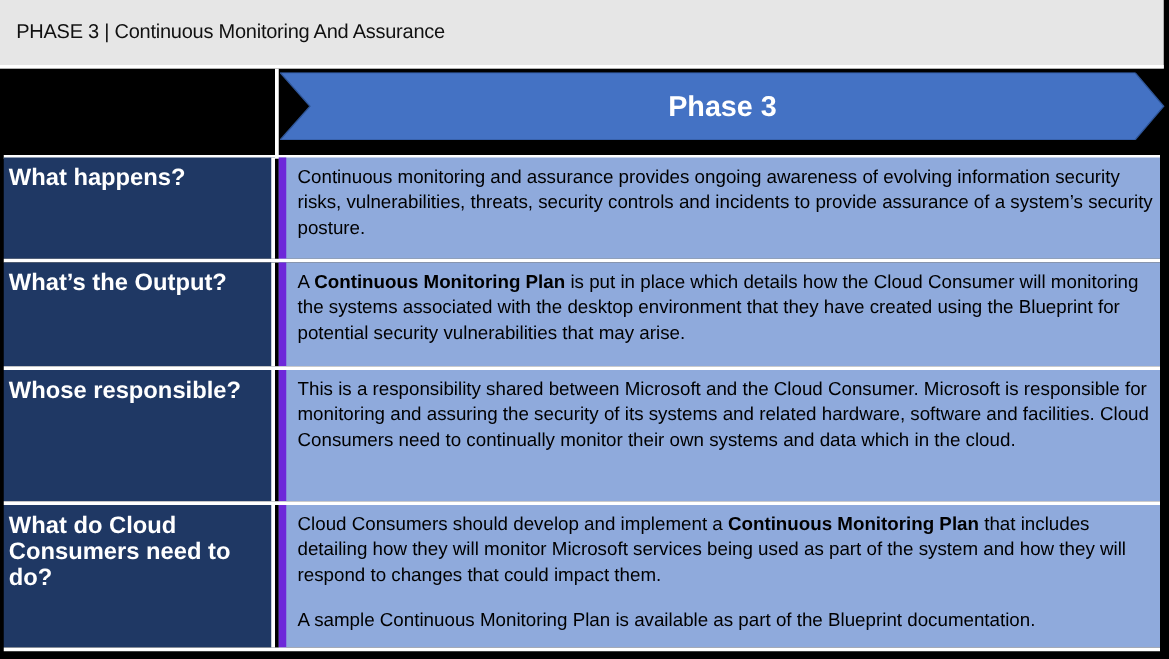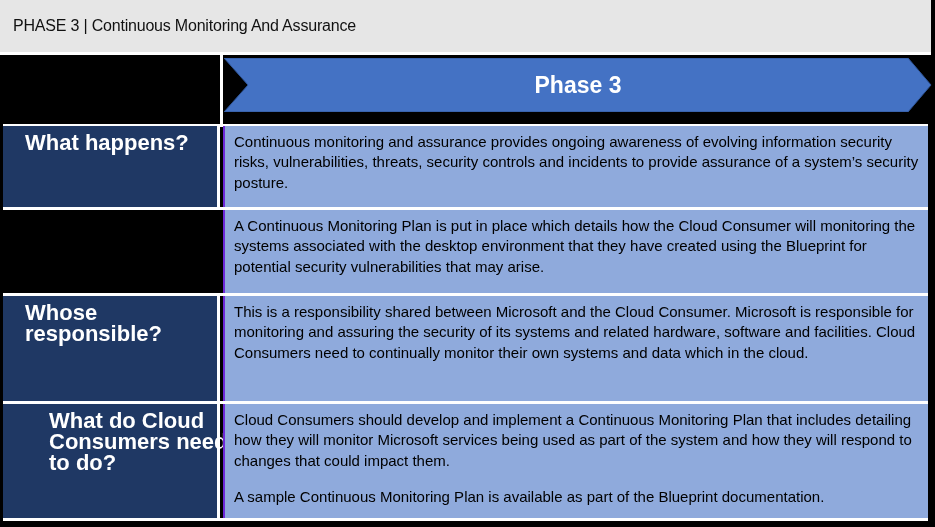--- a/index.html
+++ b/index.html
@@ -10,25 +10,25 @@
   .header-title { position:absolute; left:13px; top:17px; font-size:16px; color:#111; letter-spacing:-0.2px; }
   .band { position:absolute; left:0; top:55px; width:935px; height:69px; background:#000; }
   .band-divider { position:absolute; left:220px; top:55px; width:3px; height:69px; background:#fff; }
   .chevron { position:absolute; left:224px; top:58px; width:708px; height:54px; }
   .chevron-label { position:absolute; left:224px; top:58px; width:708px; height:54px; line-height:54px;
                    text-align:center; color:#fff; font-weight:bold; font-size:23px; }
   .grid { position:absolute; left:0; top:124px; width:935px; height:403px; background:#000; }
   .row { position:absolute; left:0; width:931px; }
   .label-cell { position:absolute; left:3px; top:0; width:217px; height:100%; background:#1f3864;
                 border-right:3px solid #fff; box-sizing:border-box; }
-  .label-text { position:absolute; left:22px; top:6px; width:200px; color:#fff; font-weight:bold; font-size:22px; line-height:21px; }
+  .label-text { position:absolute; left:4px; top:6px; width:200px; color:#fff; font-weight:bold; font-size:19px; line-height:21px; }
   .content-cell { position:absolute; left:223px; top:0; width:705px; height:100%; background:#8faadc;
-                  border-left:2px solid #6d28d9; box-sizing:border-box; }
+                  border-left:6px solid #6d28d9; box-sizing:border-box; }
   .content-text { position:absolute; left:9px; top:6px; width:690px; color:#000; font-size:15px; line-height:20.3px; }
-  .content-text b { font-weight:normal; }
+  .content-text b { font-weight:bold; }
   .sep { position:absolute; left:3px; width:925px; height:3px; background:#fff; }
   .p2 { margin-top:16px; }
 </style>
 </head>
 <body>
 
 <div class="header">
   <span class="header-title">PHASE 3 | Continuous Monitoring And Assurance</span>
 </div>
 
@@ -46,38 +46,41 @@
     <div class="label-cell">
       <div class="label-text">What happens?</div>
     </div>
     <div class="content-cell">
       <div class="content-text">Continuous monitoring and assurance provides ongoing awareness of evolving information security risks, vulnerabilities, threats, security controls and incidents to provide assurance of a system’s security posture.</div>
     </div>
   </div>
   <div class="sep" style="top:83px;"></div>
 
   <div class="row" style="top:86px; height:83px;">
+    <div class="label-cell">
+      <div class="label-text">What’s the Output?</div>
+    </div>
     <div class="content-cell">
       <div class="content-text"><span>A </span><b>Continuous Monitoring Plan</b><span> is put in place which details how the Cloud Consumer will monitoring the systems associated with the desktop environment that they have created using the Blueprint for potential security vulnerabilities that may arise.</span></div>
     </div>
   </div>
   <div class="sep" style="top:169px;"></div>
 
   <div class="row" style="top:172px; height:105px;padding-left:38px;">
     <div class="label-cell">
       <div class="label-text">Whose responsible?</div>
     </div>
     <div class="content-cell">
       <div class="content-text">This is a responsibility shared between Microsoft and the Cloud Consumer. Microsoft is responsible for monitoring and assuring the security of its systems and related hardware, software and facilities. Cloud Consumers need to continually monitor their own systems and data which in the cloud.</div>
     </div>
   </div>
   <div class="sep" style="top:277px;"></div>
 
   <div class="row" style="top:280px; height:114px;">
     <div class="label-cell">
-      <div class="label-text" style="width:190px;margin-left:24px;">What do Cloud Consumers need to do?</div>
+      <div class="label-text" style="width:190px;">What do Cloud Consumers need to do?</div>
     </div>
     <div class="content-cell">
       <div class="content-text"><span>Cloud Consumers should develop and implement a </span><b>Continuous Monitoring Plan</b><span> that includes detailing how they will monitor Microsoft services being used as part of the system and how they will respond to changes that could impact them.</span><div class="p2">A sample Continuous Monitoring Plan is available as part of the Blueprint documentation.</div></div>
     </div>
   </div>
   <div class="sep" style="top:394px;"></div>
 </div>
 
 </body></html>

